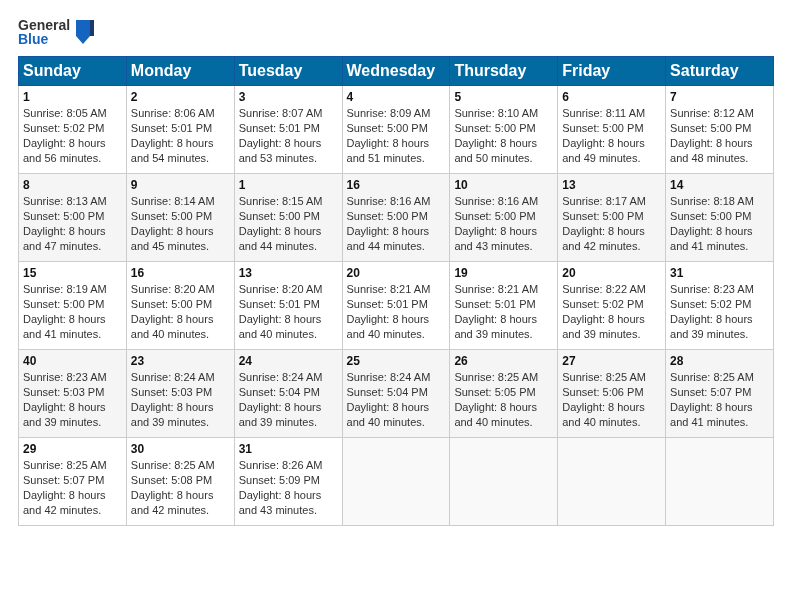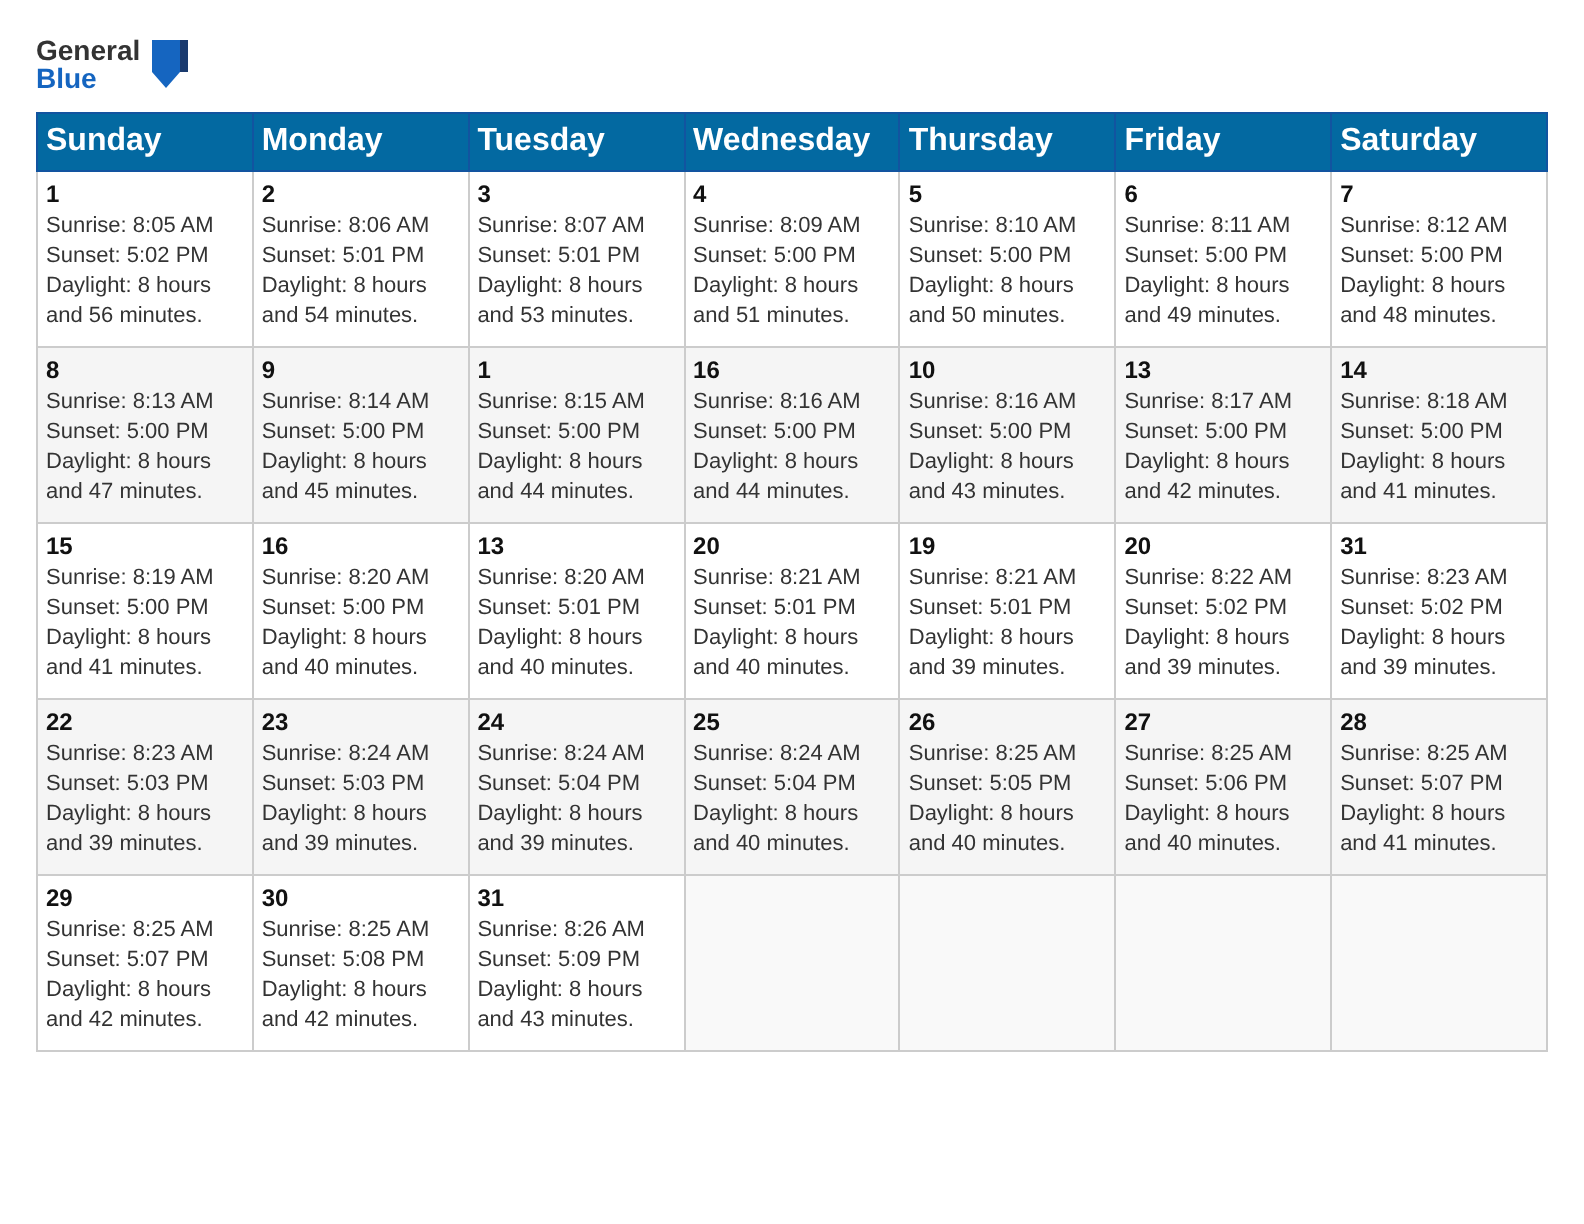--- a/index.html
+++ b/index.html
@@ -143,21 +143,21 @@
         <tr>
           <td><span class="day-num">15</span><span class="cell-text">Sunrise: 8:19 AM<br>Sunset: 5:00 PM<br>Daylight: 8 hours and 41 minutes.</span></td>
           <td><span class="day-num">16</span><span class="cell-text">Sunrise: 8:20 AM<br>Sunset: 5:00 PM<br>Daylight: 8 hours and 40 minutes.</span></td>
           <td><span class="day-num">13</span><span class="cell-text">Sunrise: 8:20 AM<br>Sunset: 5:01 PM<br>Daylight: 8 hours and 40 minutes.</span></td>
           <td><span class="day-num">20</span><span class="cell-text">Sunrise: 8:21 AM<br>Sunset: 5:01 PM<br>Daylight: 8 hours and 40 minutes.</span></td>
           <td><span class="day-num">19</span><span class="cell-text">Sunrise: 8:21 AM<br>Sunset: 5:01 PM<br>Daylight: 8 hours and 39 minutes.</span></td>
           <td><span class="day-num">20</span><span class="cell-text">Sunrise: 8:22 AM<br>Sunset: 5:02 PM<br>Daylight: 8 hours and 39 minutes.</span></td>
           <td><span class="day-num">31</span><span class="cell-text">Sunrise: 8:23 AM<br>Sunset: 5:02 PM<br>Daylight: 8 hours and 39 minutes.</span></td>
         </tr>
         <tr>
-          <td><span class="day-num">22</span><span class="cell-text">Sunrise: 8:23 AM<br>Sunset: 5:03 PM<br>Daylight: 8 hours and 39 minutes.</span></td>
+          <td><span class="day-num">40</span><span class="cell-text">Sunrise: 8:23 AM<br>Sunset: 5:03 PM<br>Daylight: 8 hours and 39 minutes.</span></td>
           <td><span class="day-num">23</span><span class="cell-text">Sunrise: 8:24 AM<br>Sunset: 5:03 PM<br>Daylight: 8 hours and 39 minutes.</span></td>
           <td><span class="day-num">24</span><span class="cell-text">Sunrise: 8:24 AM<br>Sunset: 5:04 PM<br>Daylight: 8 hours and 39 minutes.</span></td>
           <td><span class="day-num">25</span><span class="cell-text">Sunrise: 8:24 AM<br>Sunset: 5:04 PM<br>Daylight: 8 hours and 40 minutes.</span></td>
           <td><span class="day-num">26</span><span class="cell-text">Sunrise: 8:25 AM<br>Sunset: 5:05 PM<br>Daylight: 8 hours and 40 minutes.</span></td>
           <td><span class="day-num">27</span><span class="cell-text">Sunrise: 8:25 AM<br>Sunset: 5:06 PM<br>Daylight: 8 hours and 40 minutes.</span></td>
           <td><span class="day-num">28</span><span class="cell-text">Sunrise: 8:25 AM<br>Sunset: 5:07 PM<br>Daylight: 8 hours and 41 minutes.</span></td>
         </tr>
         <tr>
           <td><span class="day-num">29</span><span class="cell-text">Sunrise: 8:25 AM<br>Sunset: 5:07 PM<br>Daylight: 8 hours and 42 minutes.</span></td>
           <td><span class="day-num">30</span><span class="cell-text">Sunrise: 8:25 AM<br>Sunset: 5:08 PM<br>Daylight: 8 hours and 42 minutes.</span></td>

